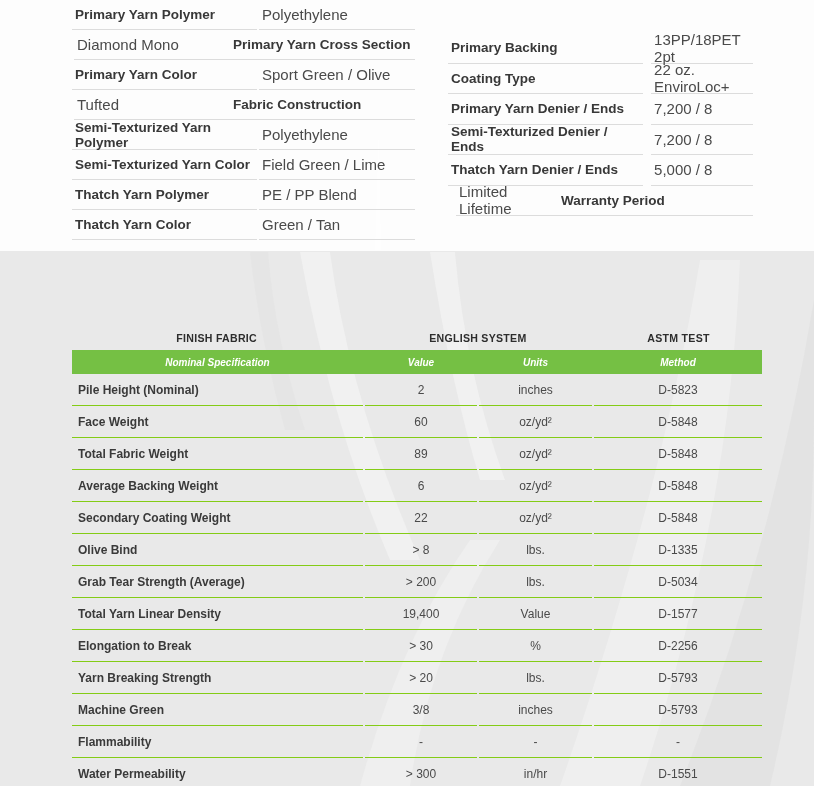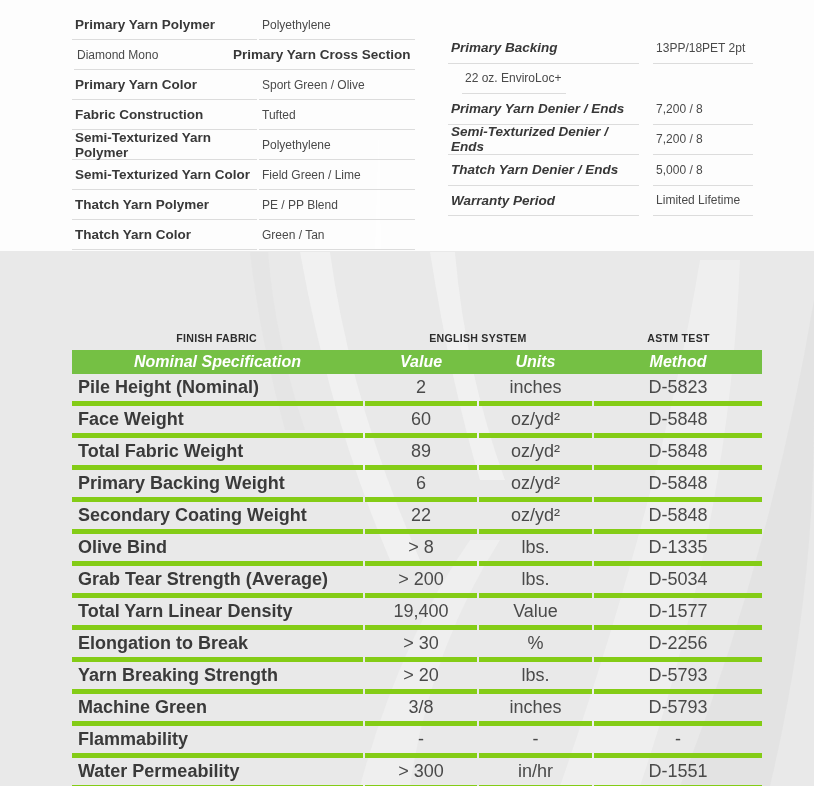--- a/index.html
+++ b/index.html
@@ -14,58 +14,58 @@
     position:absolute; left:0; top:251px; width:814px; height:535px;
     background:#e9e9e9;
   }
   .watermark { position:absolute; left:0; top:0; pointer-events:none; }
 
   
   .mini-table { position:absolute; }
   .mini-table .row { display:flex; align-items:center; }
   .mini-table .cell { height:100%; display:flex; align-items:center; border-bottom:1px solid #dcdcdc; }
   .mini-label { font-weight:bold; font-size:13.5px; color:#383838; padding-left:3px; }
-  .mini-value { font-size:12px; color:#4a4a4a; padding-left:3px; }
-
-  .table-left { left:72px; top:10px; width:343px; }
+  .mini-value { font-size:15px; color:#4a4a4a; padding-left:3px; }
+
+  .table-left { left:72px; top:0; width:343px; }
   .table-left .row { height:30px; }
   .table-left .mini-label { width:185px; }
   .table-left .mini-value { width:156px; margin-left:2px; }
 
   .table-right { left:448px; top:33px; width:305px; }
   .table-right .row { height:30.5px; }
-  .table-right .mini-label { width:199px;font-style:italic; }
-  .table-right .mini-value { width:104px; margin-left:14px;text-align:right; }
+  .table-right .mini-label { width:199px; }
+  .table-right .mini-value { width:104px; margin-left:8px; }
 
   
   .spec-table { position:absolute; left:72px; top:278px; width:690px; }
   .group-header { display:flex; height:24px; align-items:center;margin-top:48px; }
   .group-header span {
     font-weight:bold; font-size:11.5px; letter-spacing:0.3px; color:#2d2d2d;
     text-align:center; display:inline-block; transform:scaleX(0.92);
   }
   .gh-1 { width:291px; }
   .gh-2 { width:227px; margin-left:4px; }
   .gh-3 { width:168px; margin-left:4px; }
 
   .subheader-bar {
     display:flex; height:24px; align-items:center;
     background:#75c044; color:#ffffff;
-    font-style:italic; font-weight:bold; font-size:16px;
+    font-style:italic; font-weight:bold; font-size:10px;
   }
   .subheader-bar span { text-align:center; }
   .sh-1 { width:291px; }
   .sh-2 { width:112px; margin-left:2px; }
   .sh-3 { width:113px; margin-left:2px; }
   .sh-4 { width:168px; margin-left:2px; }
 
   .spec-row { display:flex; height:32px; }
   .spec-row .cell {
     display:flex; align-items:center; height:100%;
-    border-bottom:5px solid #84cc16; font-size:18px;
+    border-bottom:1px solid #84cc16; font-size:12px;
   }
   .c-name  { width:291px; font-weight:bold; color:#3a3a3a; padding-left:6px; }
   .c-value { width:112px; margin-left:2px; justify-content:center; color:#4a4a4a; }
   .c-units { width:113px; margin-left:2px; justify-content:center; color:#4a4a4a; }
   .c-method{ width:168px; margin-left:2px; justify-content:center; color:#4a4a4a; }
 </style>
 </head>
 <body>
 
 <div class="page">
@@ -89,22 +89,22 @@
     </div>
     <div class="row">
       <div class="cell mini-value">Diamond Mono</div>
       <div class="cell mini-label">Primary Yarn Cross Section</div>
     </div>
     <div class="row">
       <div class="cell mini-label">Primary Yarn Color</div>
       <div class="cell mini-value">Sport Green / Olive</div>
     </div>
     <div class="row">
+      <div class="cell mini-value">Tufted</div>
       <div class="cell mini-label">Fabric Construction</div>
-      <div class="cell mini-value">Tufted</div>
     </div>
     <div class="row">
       <div class="cell mini-label">Semi-Texturized Yarn Polymer</div>
       <div class="cell mini-value">Polyethylene</div>
     </div>
     <div class="row">
       <div class="cell mini-label">Semi-Texturized Yarn Color</div>
       <div class="cell mini-value">Field Green / Lime</div>
     </div>
     <div class="row">
@@ -116,37 +116,38 @@
       <div class="cell mini-value">Green / Tan</div>
     </div>
   </div>
 
   <div class="mini-table table-right">
     <div class="row">
       <div class="cell mini-label">Primary Backing</div>
       <div class="cell mini-value">13PP/18PET 2pt</div>
     </div>
     <div class="row">
+      <div class="cell mini-label">Coating Type</div>
       <div class="cell mini-value">22 oz. EnviroLoc+</div>
     </div>
     <div class="row">
       <div class="cell mini-label">Primary Yarn Denier / Ends</div>
       <div class="cell mini-value">7,200 / 8</div>
     </div>
     <div class="row">
       <div class="cell mini-label">Semi-Texturized Denier / Ends</div>
       <div class="cell mini-value">7,200 / 8</div>
     </div>
     <div class="row">
       <div class="cell mini-label">Thatch Yarn Denier / Ends</div>
       <div class="cell mini-value">5,000 / 8</div>
     </div>
     <div class="row">
+      <div class="cell mini-value">Limited Lifetime</div>
       <div class="cell mini-label">Warranty Period</div>
-      <div class="cell mini-value">Limited Lifetime</div>
     </div>
   </div>
 
   <div class="spec-table">
 
     <div class="group-header">
       <span class="gh-1">FINISH FABRIC</span>
       <span class="gh-2">ENGLISH SYSTEM</span>
       <span class="gh-3">ASTM TEST</span>
     </div>
@@ -170,21 +171,21 @@
       <div class="cell c-units">oz/yd²</div>
       <div class="cell c-method">D-5848</div>
     </div>
     <div class="spec-row">
       <div class="cell c-name">Total Fabric Weight</div>
       <div class="cell c-value">89</div>
       <div class="cell c-units">oz/yd²</div>
       <div class="cell c-method">D-5848</div>
     </div>
     <div class="spec-row">
-      <div class="cell c-name">Primary Backing Weight</div>
+      <div class="cell c-name">Average Backing Weight</div>
       <div class="cell c-value">6</div>
       <div class="cell c-units">oz/yd²</div>
       <div class="cell c-method">D-5848</div>
     </div>
     <div class="spec-row">
       <div class="cell c-name">Secondary Coating Weight</div>
       <div class="cell c-value">22</div>
       <div class="cell c-units">oz/yd²</div>
       <div class="cell c-method">D-5848</div>
     </div>

